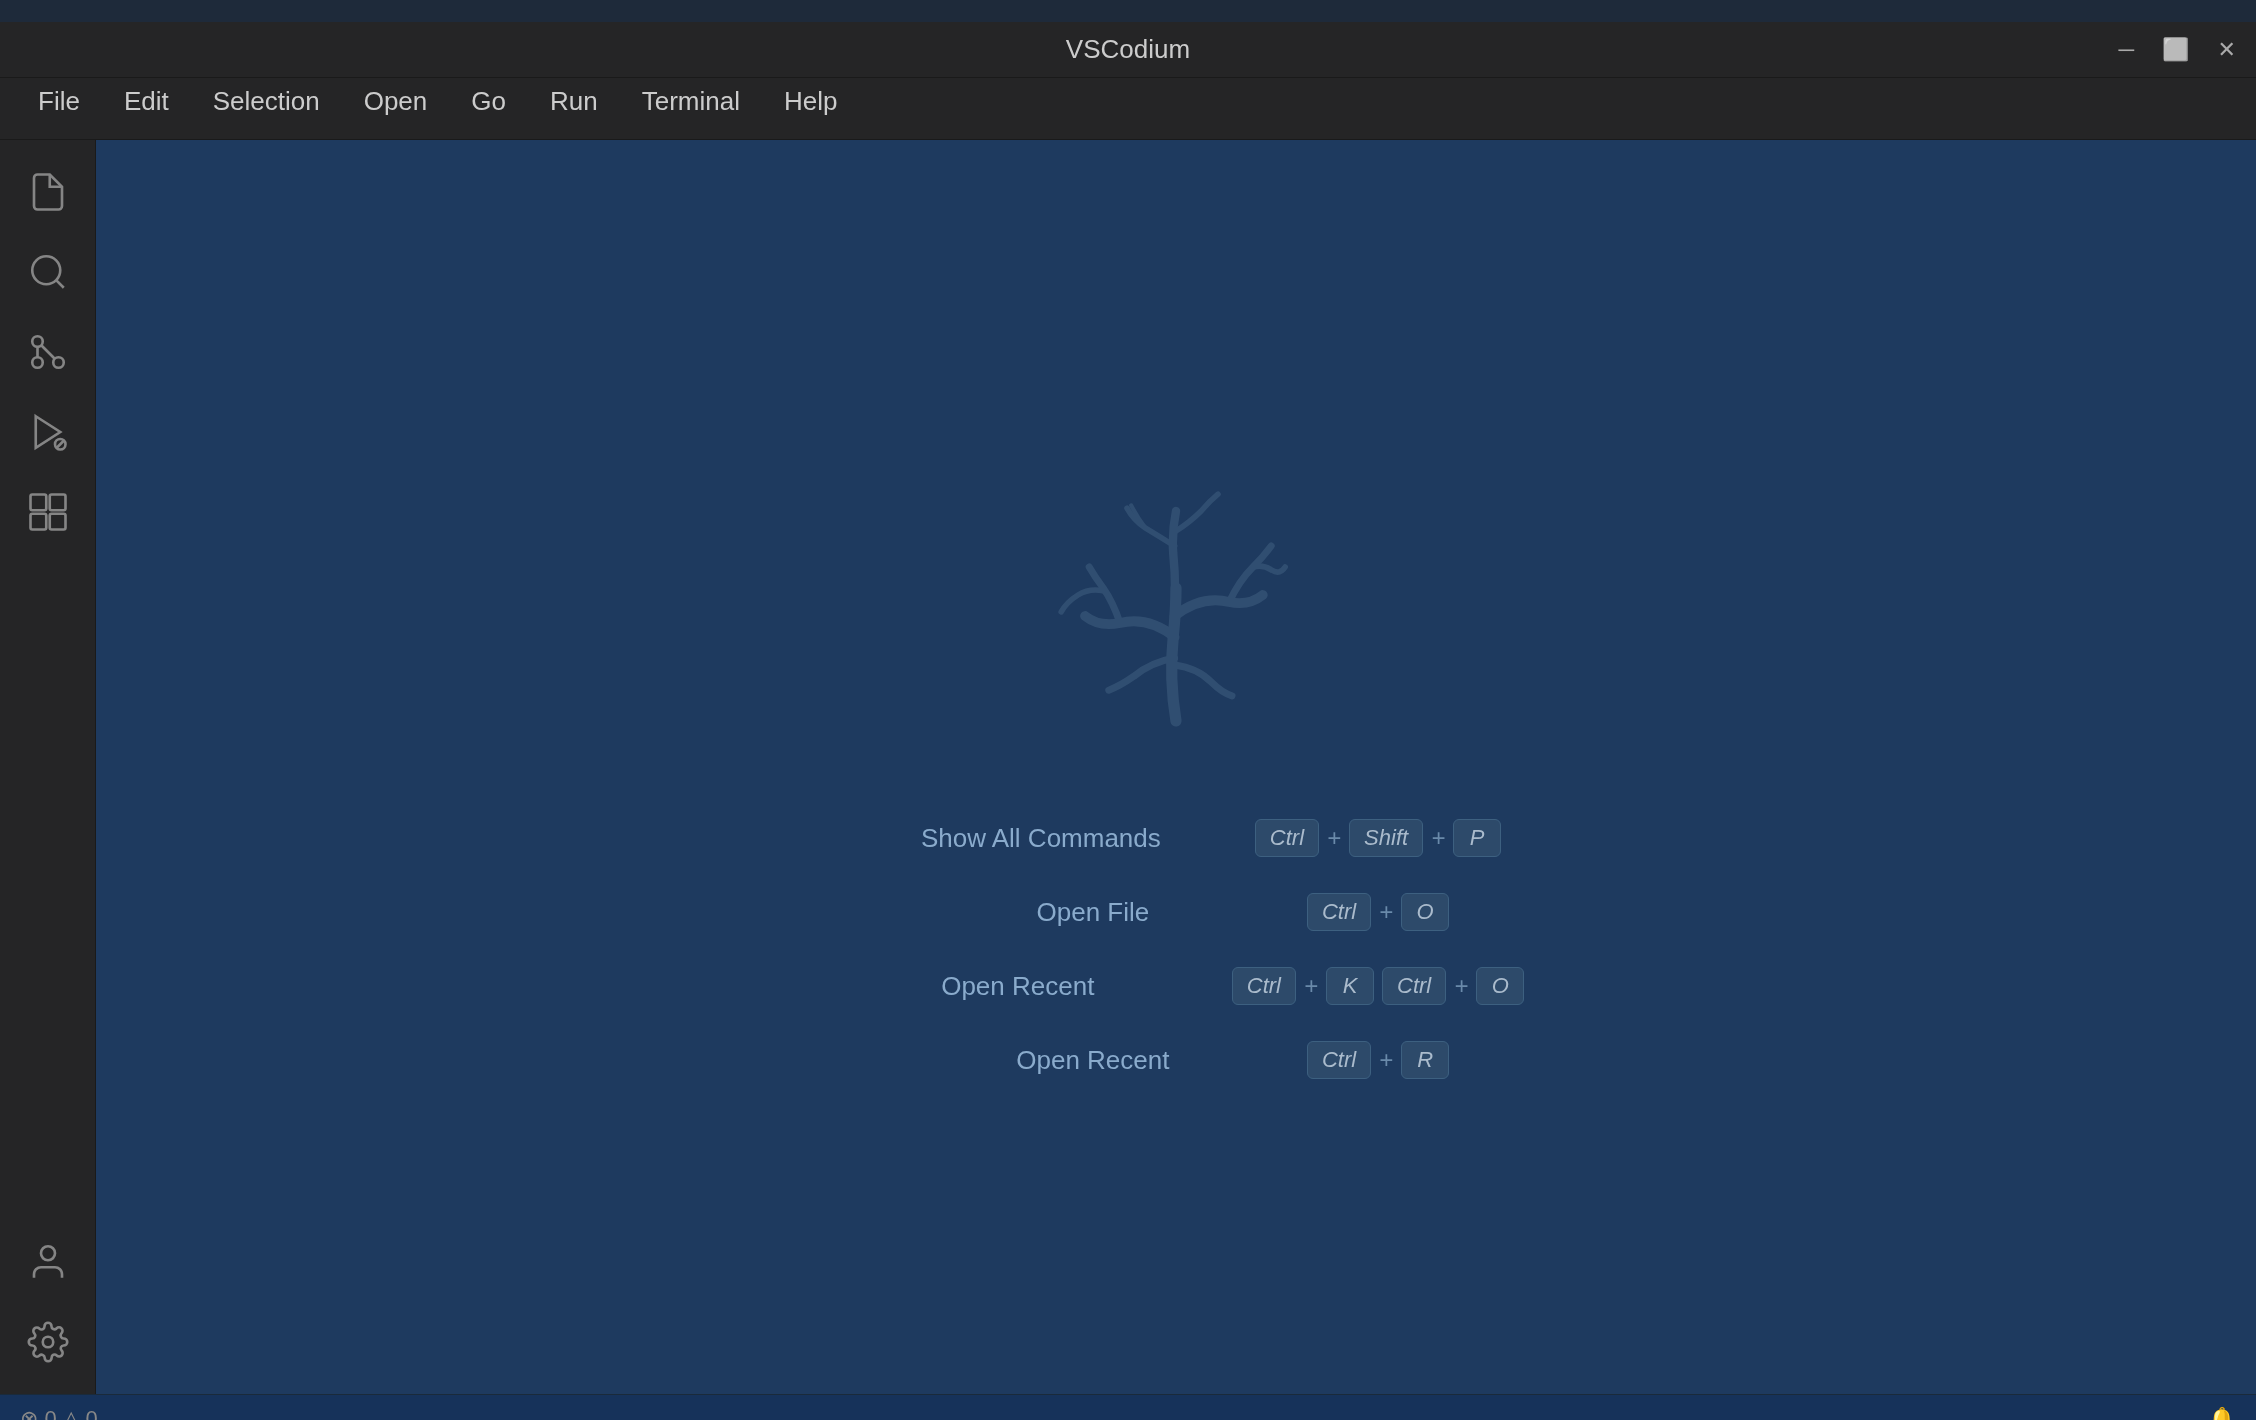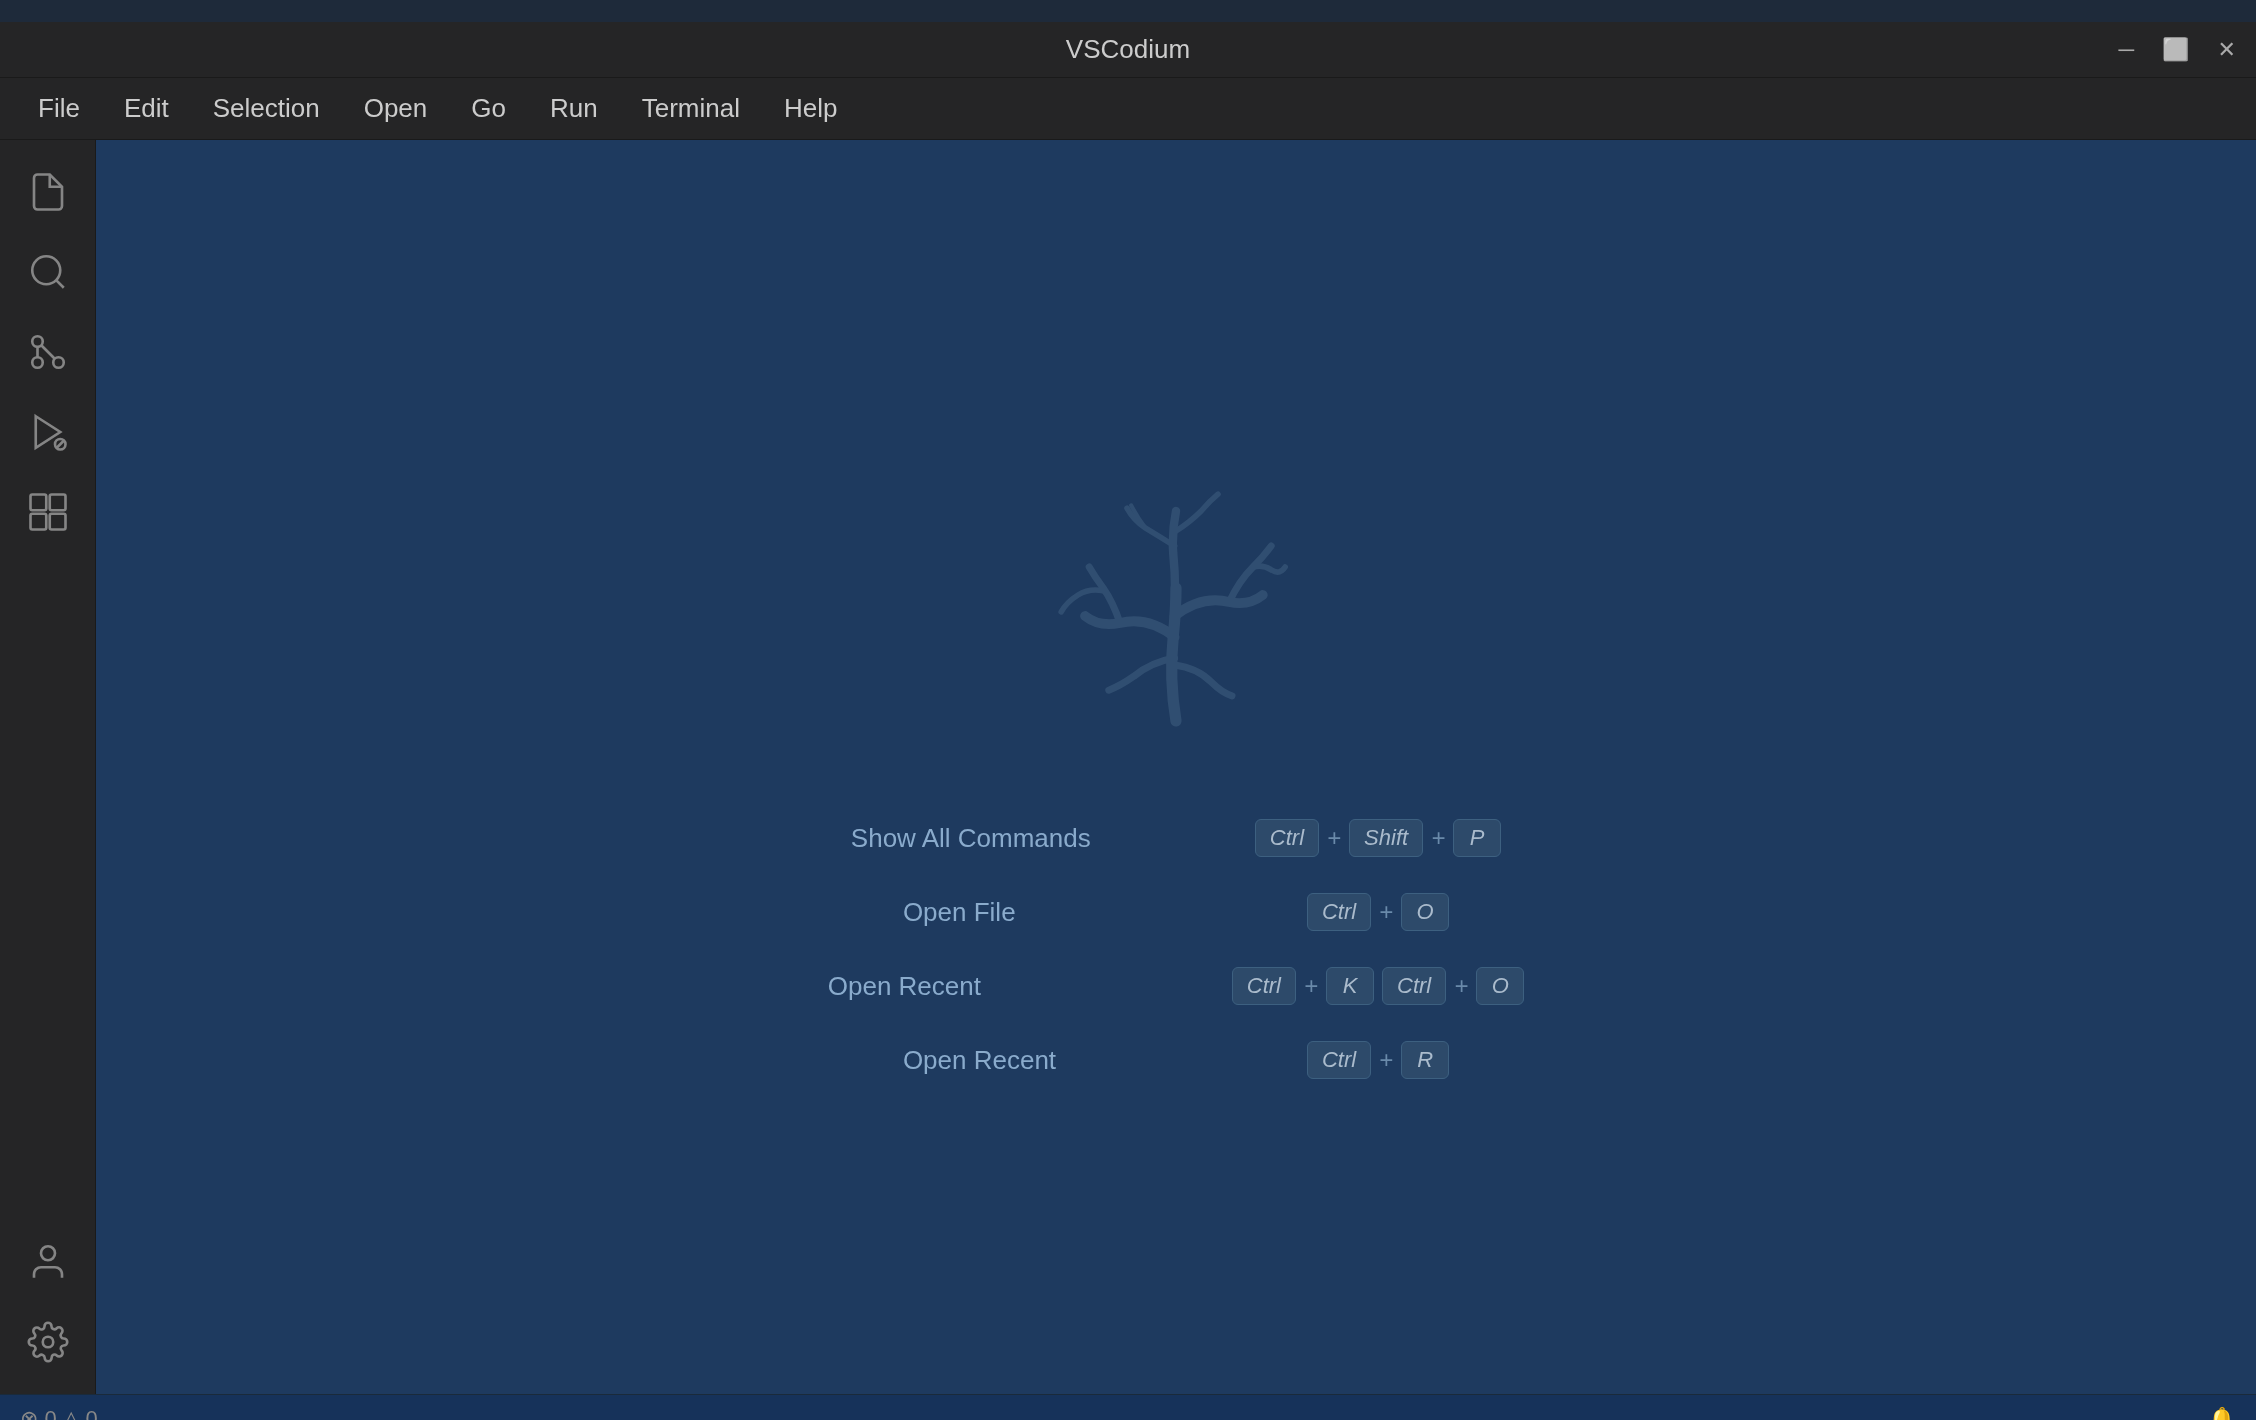--- a/index.html
+++ b/index.html
@@ -47,21 +47,20 @@
       cursor: pointer;
       opacity: 0.8;
       line-height: 1;
     }
 
     
     .menu-bar {
       height: 62px;
       background: #252526;
       display: flex;
-      align-items: center;
       padding: 0 20px;
       gap: 8px;
       border-bottom: 1px solid #1a1a1a;
     }
 
     .menu-item {
       padding: 8px 18px;
       font-size: 26px;
       color: #cccccc;
       cursor: pointer;
@@ -154,21 +153,21 @@
 
     .action-row {
       display: flex;
       align-items: center;
       gap: 24px;
     }
 
     .action-label {
       font-size: 26px;
       color: #8aabcc;
-      text-align: left;
+      text-align: center;
       min-width: 380px;
     }
 
     .kbd-group {
       display: flex;
       align-items: center;
       gap: 8px;
       font-style: italic;
     }
 

